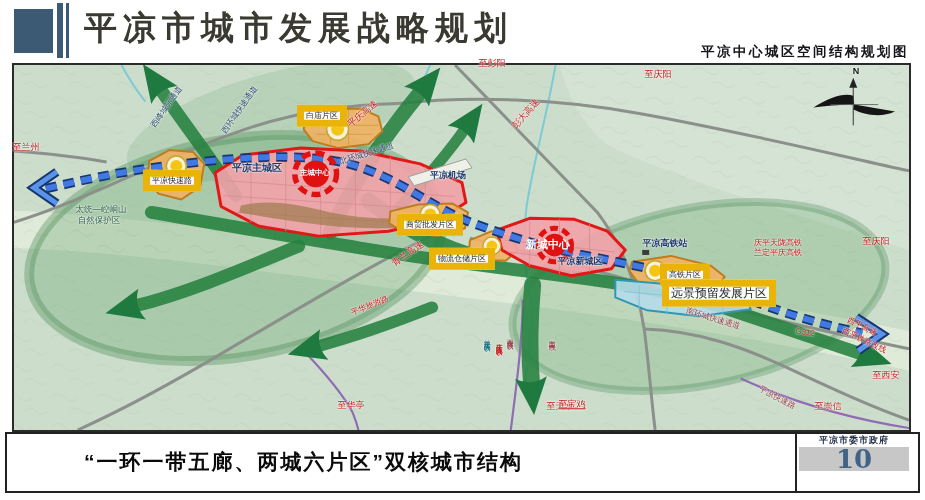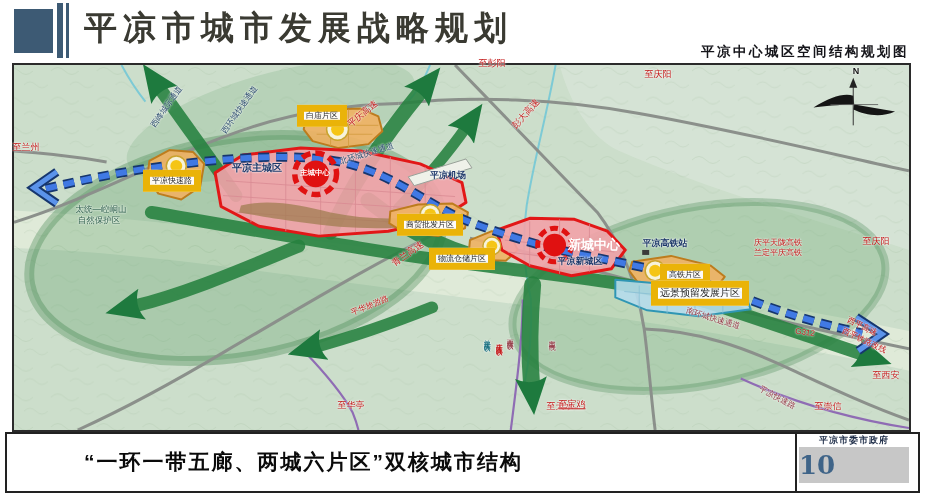--- a/index.html
+++ b/index.html
@@ -27,22 +27,22 @@
   .map-label.bold{font-weight:bold;}
   .map-label.nohalo{text-shadow:none;}
   
   .footer-box{position:absolute;left:5px;top:432px;width:915px;height:61px;
               border:2px solid #222;box-sizing:border-box;background:#fff;}
   .caption{position:absolute;left:84px;top:448px;font-size:21px;font-weight:bold;color:#0a0a0a;
            letter-spacing:2px;white-space:nowrap;}
   .footer-divider{position:absolute;left:795px;top:432px;width:2px;height:61px;background:#222;}
   .gov{position:absolute;left:797px;top:434px;width:114px;text-align:center;
        font-size:9px;font-weight:bold;color:#1d2c47;letter-spacing:1px;}
-  .pageno-box{position:absolute;left:799px;top:447px;width:110px;height:36px;background:#c7c7c7;
-              display:flex;align-items:center;}
+  .pageno-box{position:absolute;left:799px;top:447px;width:110px;height:24px;background:#c7c7c7;
+              display:flex;align-items:center;justify-content:center;}
   .pageno{font-size:26px;font-weight:bold;color:#3f6488;
           font-family:"DejaVu Serif","Liberation Serif",serif;}
 </style>
 </head>
 <body>
 
 <div class="page">
 
   <div class="hdr-square"></div>
   <div class="hdr-bar1"></div>
@@ -197,28 +197,28 @@
       <div class="map-label" style="left: 658px; top: 75px; font-size: 9px; color: rgb(194, 24, 24); transform: translate(-50%, -50%);">至庆阳</div>
       <div class="map-label bold" style="left: 448px; top: 176px; font-size: 9px; color: rgb(27, 54, 104); transform: translate(-50%, -50%);">平凉机场</div>
       <div class="map-label boxed" style="left: 172px; top: 181px; font-size: 8px; color: rgb(31, 31, 31); transform: translate(-50%, -50%);">平凉快速路</div>
       <div class="map-label bold" style="left: 257px; top: 168px; font-size: 10px; color: rgb(27, 54, 104); transform: translate(-50%, -50%);">平凉主城区</div>
       <div class="map-label bold nohalo" style="left: 315px; top: 173px; font-size: 7.5px; color: rgb(255, 255, 255); transform: translate(-50%, -50%);">主城中心</div>
       <div class="map-label" style="left: 101px; top: 209px; font-size: 8.5px; color: rgb(43, 94, 73); transform: translate(-50%, -50%);">太统—崆峒山</div>
       <div class="map-label" style="left: 99px; top: 220px; font-size: 8.5px; color: rgb(43, 94, 73); transform: translate(-50%, -50%);">自然保护区</div>
       <div class="map-label boxed" style="left: 430px; top: 225px; font-size: 8px; color: rgb(31, 31, 31); transform: translate(-50%, -50%);">商贸批发片区</div>
       <div class="map-label" style="left: 408px; top: 254px; font-size: 9px; color: rgb(194, 24, 24); transform: translate(-50%, -50%) rotate(-35deg);">青兰高速</div>
       <div class="map-label boxed" style="left: 462px; top: 259px; font-size: 8px; color: rgb(31, 31, 31); transform: translate(-50%, -50%);">物流仓储片区</div>
-      <div class="map-label bold nohalo" style="left: 576px; top: 245px; font-size: 13px; color: rgb(255, 255, 255); transform: translate(-50%, -50%); padding-left: 36px;">新城中心</div>
+      <div class="map-label bold nohalo" style="left: 530px; top: 245px; font-size: 11px; color: rgb(255, 255, 255); transform: translate(-50%, -50%); padding-left: 36px;">新城中心</div>
       <div class="map-label bold" style="left: 580px; top: 262px; font-size: 9px; color: rgb(27, 54, 104); transform: translate(-50%, -50%);">平凉新城区</div>
       <div class="map-label bold" style="left: 665px; top: 244px; font-size: 9px; color: rgb(27, 54, 104); transform: translate(-50%, -50%);">平凉高铁站</div>
       <div class="map-label" style="left: 778px; top: 243px; font-size: 8px; color: rgb(194, 24, 24); transform: translate(-50%, -50%);">庆平天陇高铁</div>
       <div class="map-label" style="left: 778px; top: 253px; font-size: 8px; color: rgb(194, 24, 24); transform: translate(-50%, -50%);">兰定平庆高铁</div>
       <div class="map-label" style="left: 876px; top: 242px; font-size: 9px; color: rgb(194, 24, 24); transform: translate(-50%, -50%);">至庆阳</div>
       <div class="map-label boxed" style="left: 685px; top: 275px; font-size: 8px; color: rgb(31, 31, 31); transform: translate(-50%, -50%);">高铁片区</div>
-      <div class="map-label boxed" style="left: 700px; top: 293px; font-size: 10px; color: rgb(31, 31, 31); transform: translate(-50%, -50%);">远景预留发展片区</div>
+      <div class="map-label boxed" style="left: 719px; top: 293px; font-size: 12px; color: rgb(31, 31, 31); transform: translate(-50%, -50%);">远景预留发展片区</div>
       <div class="map-label" style="left: 713px; top: 319px; font-size: 8px; color: rgb(142, 47, 60); transform: translate(-50%, -50%) rotate(17deg);">南环城快速通道</div>
       <div class="map-label" style="left: 370px; top: 306px; font-size: 8px; color: rgb(194, 24, 24); transform: translate(-50%, -50%) rotate(-22deg);">平华旅游路</div>
       <div class="map-label" style="left: 351px; top: 406px; font-size: 9px; color: rgb(194, 24, 24); transform: translate(-50%, -50%);">至华亭</div>
       <div class="map-label vert" style="left: 487px; top: 337px; font-size: 7px; color: rgb(26, 113, 128); transform: translate(-50%, -50%);">兰定平庆高铁</div>
       <div class="map-label vert" style="left: 499px; top: 341px; font-size: 7px; color: rgb(194, 24, 24); transform: translate(-50%, -50%);">庆平天陇高铁</div>
       <div class="map-label vert" style="left: 510px; top: 336px; font-size: 7px; color: rgb(142, 47, 60); transform: translate(-50%, -50%);">西平高铁</div>
       <div class="map-label vert" style="left: 552px; top: 337px; font-size: 7px; color: rgb(142, 47, 60); transform: translate(-50%, -50%);">宝中二线</div>
       <div class="map-label" style="left: 521px; top: 407px; font-size: 9px; color: rgb(194, 24, 24); transform: translate(-50%, -50%); margin-left: 39px;">至天水</div>
       <div class="map-label" style="left: 572px; top: 405px; font-size: 9px; color: rgb(194, 24, 24); transform: translate(-50%, -50%); text-decoration: underline;">至宝鸡</div>
       <div class="map-label" style="left: 805px; top: 333px; font-size: 8px; color: rgb(194, 24, 24); transform: translate(-50%, -50%) rotate(8deg);">G312</div>

